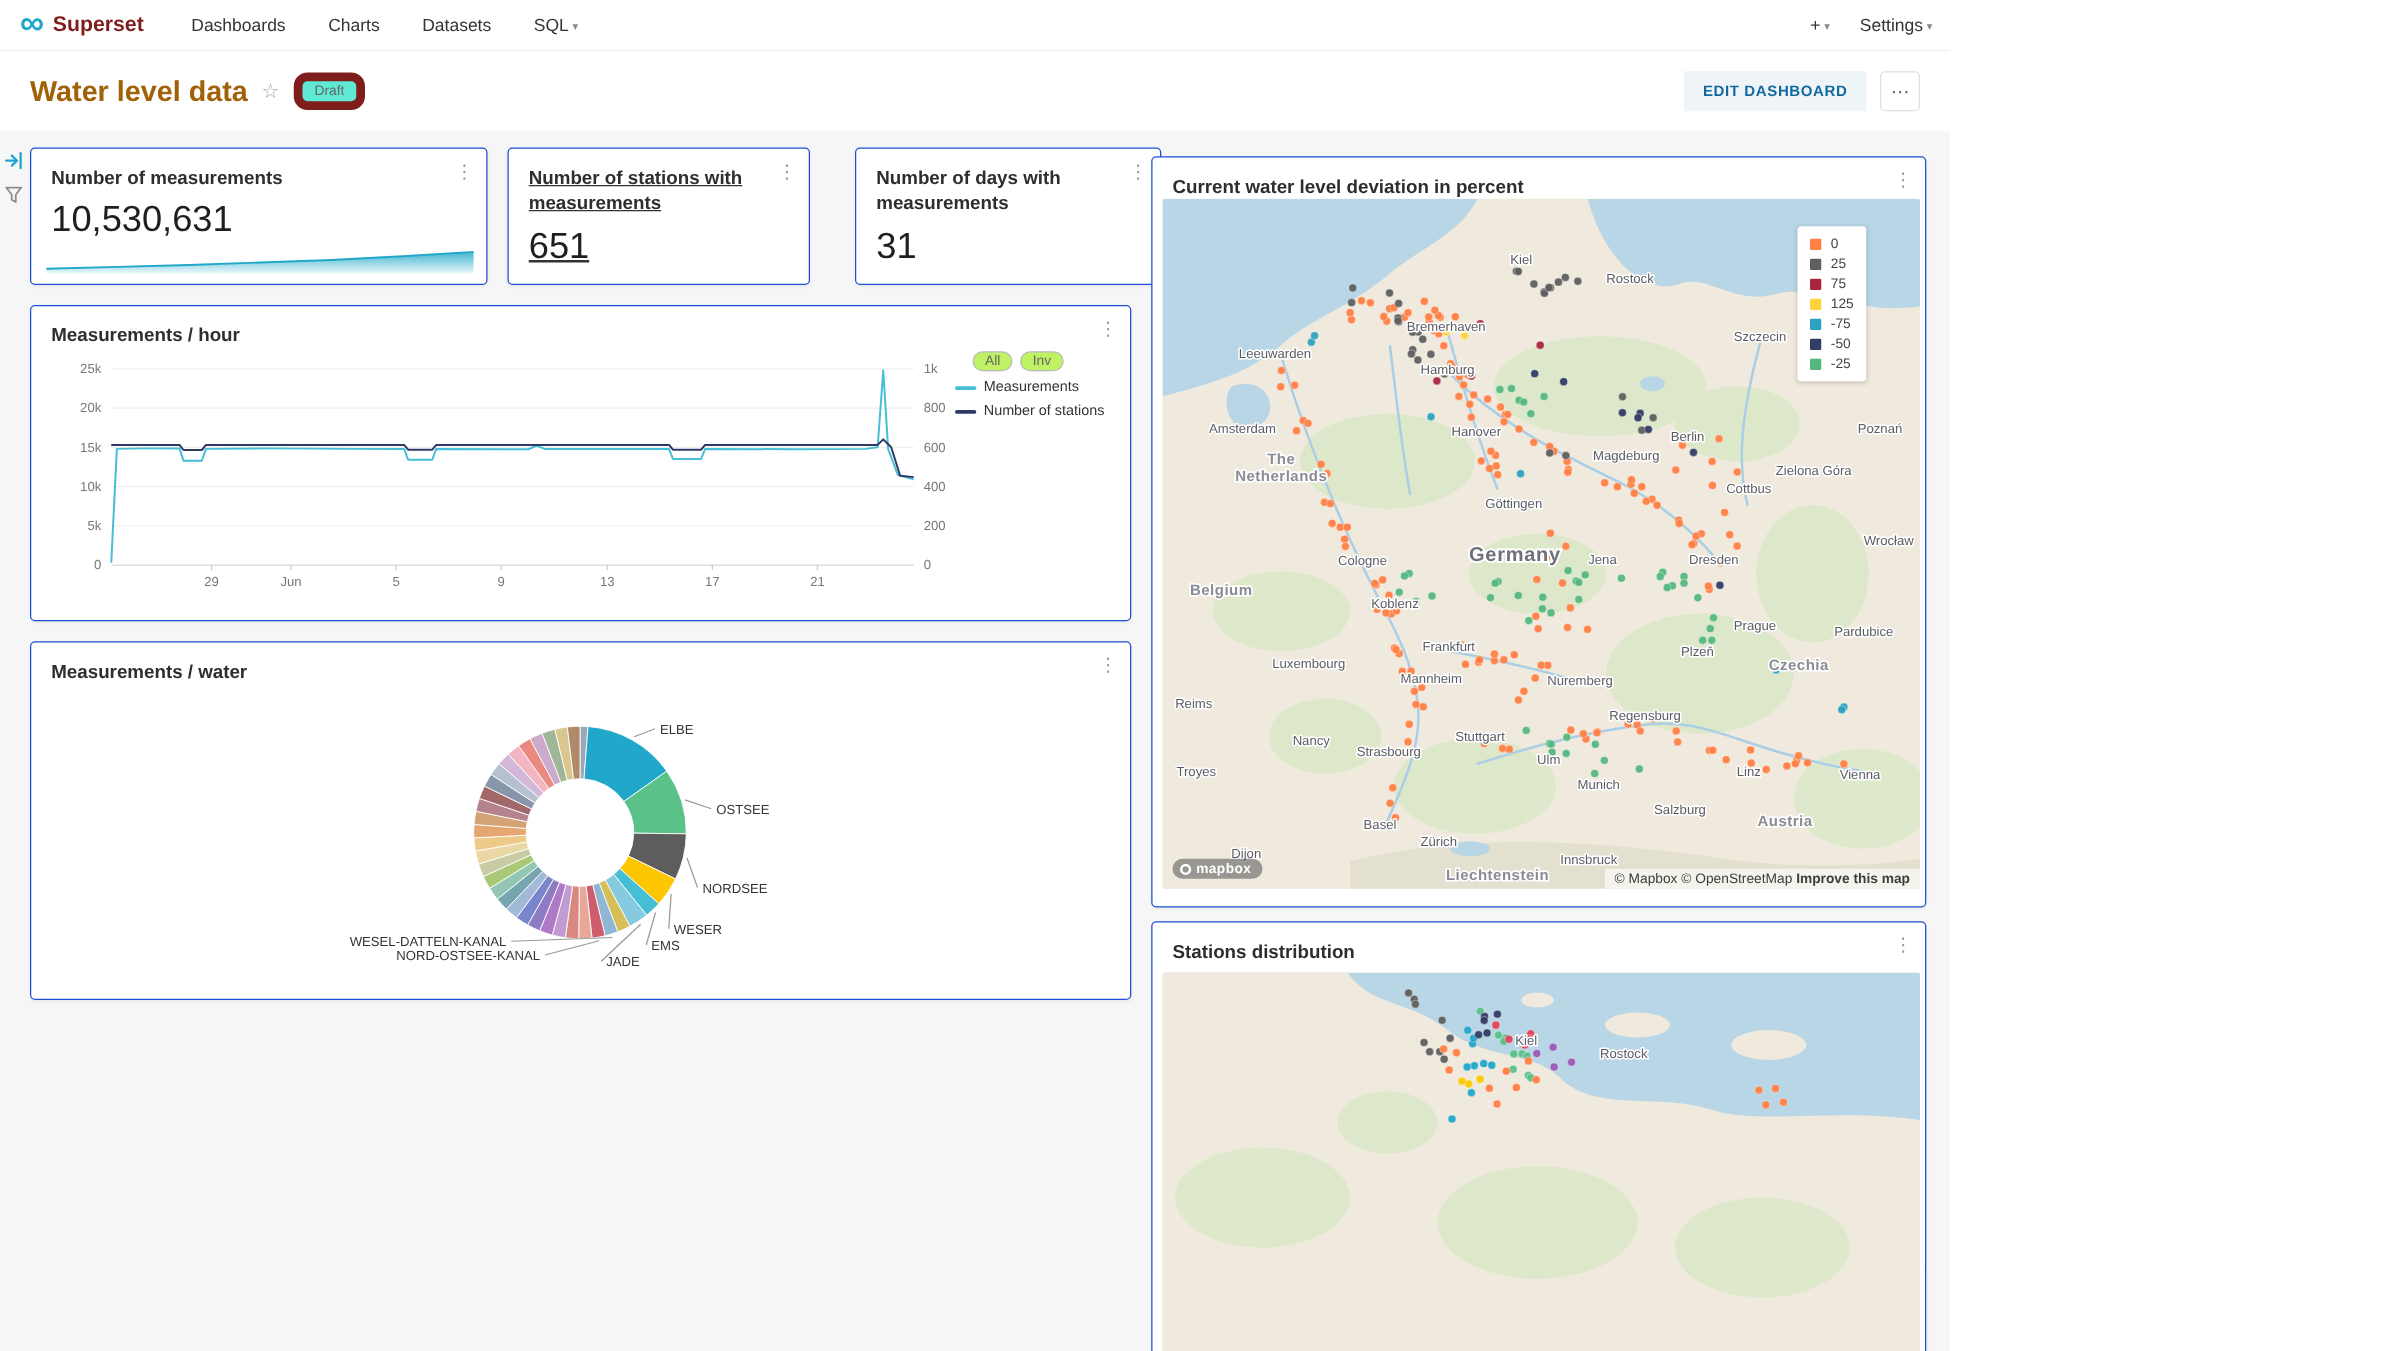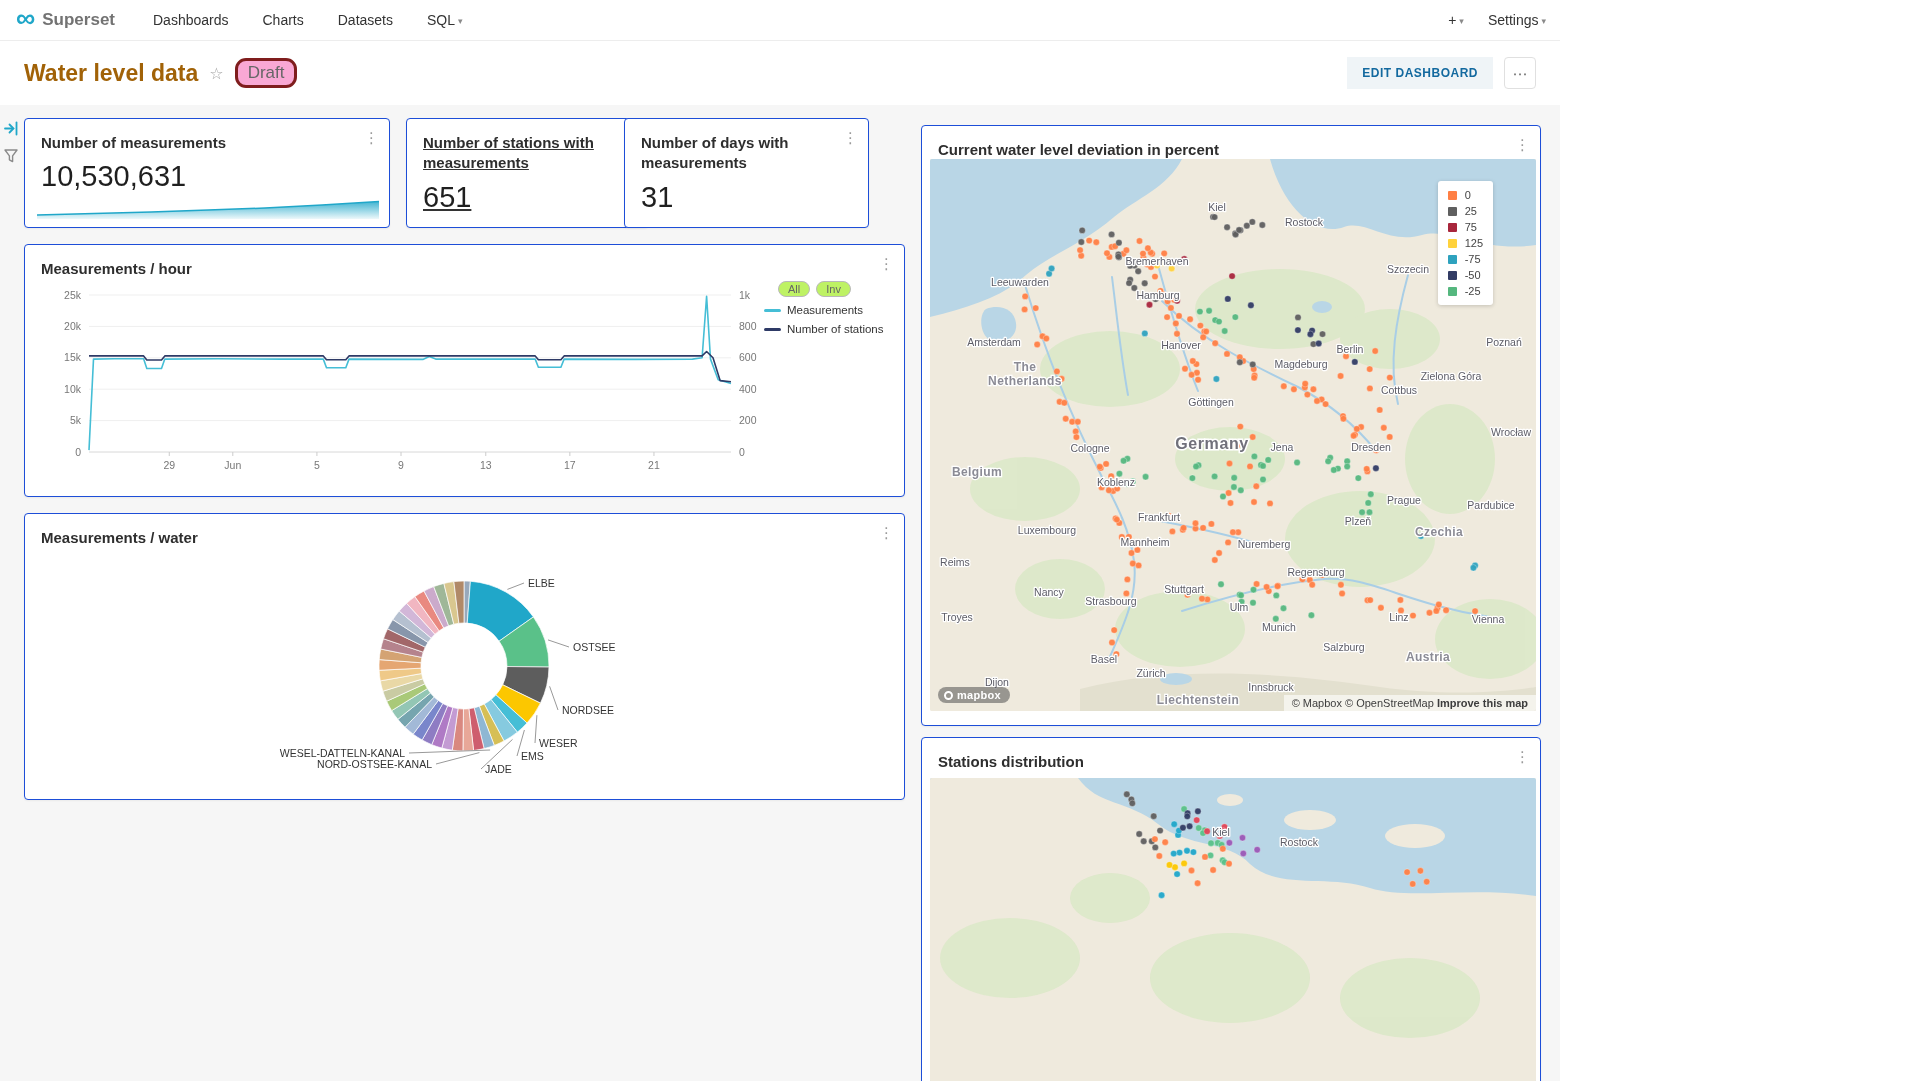--- a/index.html
+++ b/index.html
@@ -7,47 +7,47 @@
   body {
     width:1912px; height:1081px; overflow:hidden; background:#fff;
     font-family:"Liberation Sans","DejaVu Sans",sans-serif; color:#333;
   }
   .app { width:1560px; }
 
   
   .navbar { height:41px; display:flex; align-items:center; padding:0 14px 0 16px; background:#fff; border-bottom:1px solid #ededed; }
   .brand { display:flex; align-items:center; gap:7px; margin-right:38px; cursor:pointer; }
   .logo-mark { color:#20A7C9; font-size:27px; font-weight:700; line-height:0.9; transform:translateY(-2px); }
-  .brand-text { font-size:17px; font-weight:700; color:#737373; }
+  .brand-text { font-size:17px; font-weight:700; color:#7f1d1d; }
   .nav-menu { display:flex; gap:34px; font-size:14px; color:#333; }
   .nav-menu a, .nav-right a { cursor:pointer; text-decoration:none; color:#333; }
   .nav-right { margin-left:auto; display:flex; gap:24px; align-items:center; font-size:14px; }
   .caret { font-size:9px; color:#8a8a8a; margin-left:3px; vertical-align:1px; }
 
   
   .dash-header { height:64px; display:flex; align-items:center; padding:0 24px; background:#fff; gap:11px; }
   .dash-header h1 { font-size:23px; margin:0; font-weight:700; color:#a16207; }
   .star { color:#a8a8a8; font-size:16px; cursor:pointer; }
-  .badge { background:#f9a8d4; border:3px solid #7f1d1d; color:#666; font-size:17px; border-radius:11px; padding:2px 10px; }
+  .badge { background:#5eead4; border:7px solid #7f1d1d; color:#666; font-size:11px; border-radius:11px; padding:2px 10px; }
   .spacer { flex:1; }
   .edit-btn { background:#EFF4F7; color:#13699F; border:none; border-radius:0; font-weight:700; font-size:12px; letter-spacing:.5px; padding:9px 15px; cursor:pointer; font-family:inherit; }
   .more-btn { width:32px; height:32px; border:1px solid #E0E0E0; background:#fff; border-radius:4px; color:#666; font-size:15px; cursor:pointer; padding:0; line-height:1; }
 
   
   .dashboard { position:relative; width:1560px; height:976px; background:#F6F6F6; }
   .filter-strip { position:absolute; left:0; top:0; width:22px; height:100%; display:flex; flex-direction:column; align-items:center; padding-top:16px; gap:13px; }
   .filter-strip svg { cursor:pointer; }
 
   .card { position:absolute; background:#fff; border:1px solid #1d4ed8; border-radius:4px; box-shadow:0 1px 2px rgba(0,0,0,.05); }
   .card-title { font-size:15px; font-weight:700; color:#2e2e2e; padding:14px 16px 0; line-height:1.35; }
   .kebab { position:absolute; top:11px; right:10px; color:#9a9a9a; font-size:15px; cursor:pointer; line-height:1; user-select:none; }
 
   .kpi1 { left:24px;  top:13px; width:366px; height:110px; }
   .kpi2 { left:406px; top:13px; width:242px; height:110px;text-decoration:underline; }
-  .kpi3 { left:624px; top:13px; width:245px; height:110px; }
+  .kpi3 { left:684px; top:13px; width:245px; height:110px; }
   .kpi-value { padding:7px 16px 0; font-size:29px; font-weight:500; color:#1f1f1f; }
   .spark { position:absolute; left:12px; bottom:8px; width:342px; height:24px; }
 
   .hour-card  { left:24px; top:139px; width:881px; height:253px; }
   #hour-svg { position:absolute; left:8px; top:40px; }
   .hour-legend { position:absolute; right:8px; top:36px; width:132px; display:flex; flex-direction:column; gap:7px; }
   .pills { display:flex; gap:6px; margin-left:14px; }
   .pill { border:1px solid #b9b9b9; color:#666; font-size:11px; border-radius:10px; padding:1px 9px; cursor:pointer; background:#bef264; }
   .legend-item { display:flex; align-items:center; gap:6px; font-size:11.5px; color:#333; cursor:pointer; }
   .legend-item .sw { width:17px; height:3px; border-radius:2px; flex:none; }

